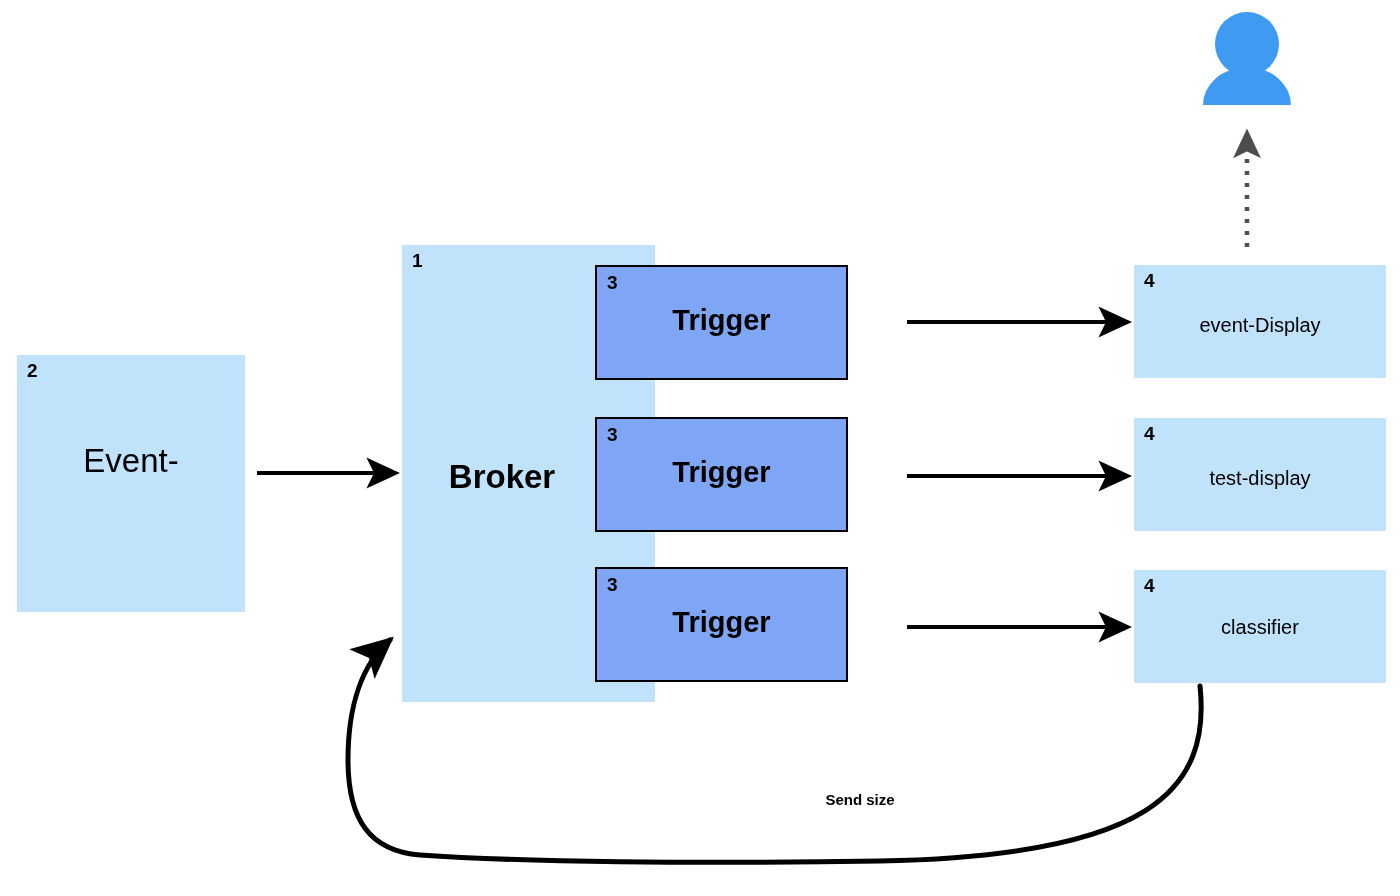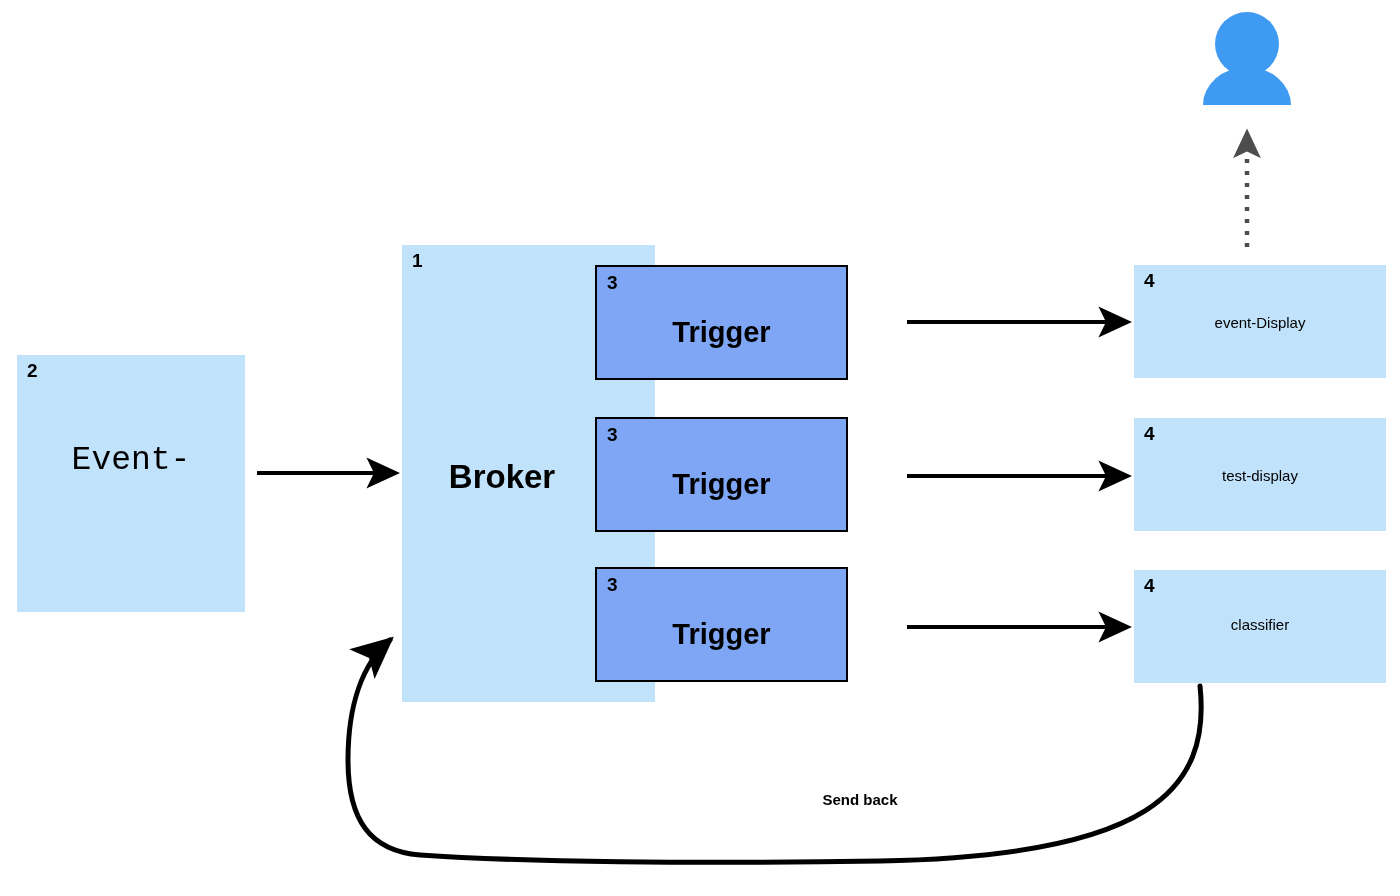--- a/index.html
+++ b/index.html
@@ -44,24 +44,23 @@
     color: #000000;
   }
   .title-xl {
     font-size: 33px;
     font-weight: 400;
     line-height: 1.22;
   }
   .title-lg {
     font-size: 29px;
     font-weight: bold;
-    margin-top: 12px;
   }
   .title-sm {
-    font-size: 15px;
+    font-size: 20px;
     font-weight: 400;
   }
   .svg-layer {
     position: absolute;
     top: 0;
     left: 0;
     width: 1400px;
     height: 896px;
     pointer-events: none;
   }
@@ -106,21 +105,21 @@
     <line x1="907" y1="476" x2="1128" y2="476" stroke="#000000" stroke-width="4" marker-end="url(#ah)"></line>
 
     <line x1="907" y1="627" x2="1128" y2="627" stroke="#000000" stroke-width="4" marker-end="url(#ah)"></line>
 
     <path d="M1200,686 C1211,790 1150,856 880,861 C700,864 520,862 420,855
              C370,851 348,820 348,760 C348,706 362,664 390,640" fill="none" stroke="#000000" stroke-width="5" stroke-linecap="round" marker-end="url(#ah)"></path>
   </svg>
 
   <div class="node node-light" style="left:17px; top:355px; width:228px; height:257px;">
     <span class="badge">2</span>
-    <div class="node-title title-xl" style="top:86px;font-family:Liberation Mono, monospace;">
+    <div class="node-title title-xl" style="top:86px;">
       <div>Event-</div>
     </div>
   </div>
 
   <div class="node node-light" style="left:402px; top:245px; width:253px; height:457px;">
     <span class="badge">1</span>
     <div class="node-title title-xl" style="top:212px; right:auto; left:0; width:200px;font-weight:bold;">Broker</div>
   </div>
 
   <div class="node node-trigger" style="left:595px; top:265px; width:253px; height:115px;">
@@ -147,19 +146,19 @@
     <span class="badge">4</span>
     <div class="node-title title-sm" style="top:49px;">test-display</div>
   </div>
 
   <div class="node node-light" style="left:1134px; top:570px; width:252px; height:113px;">
     <span class="badge">4</span>
     <div class="node-title title-sm" style="top:46px;">classifier</div>
   </div>
 
   <div class="caption" style="left:730px; top:750px; width:260px;">
-    <div>Send back</div>
+    <div>Send size</div>
     
     
     
   </div>
 
 </div>
 
 </body></html>

